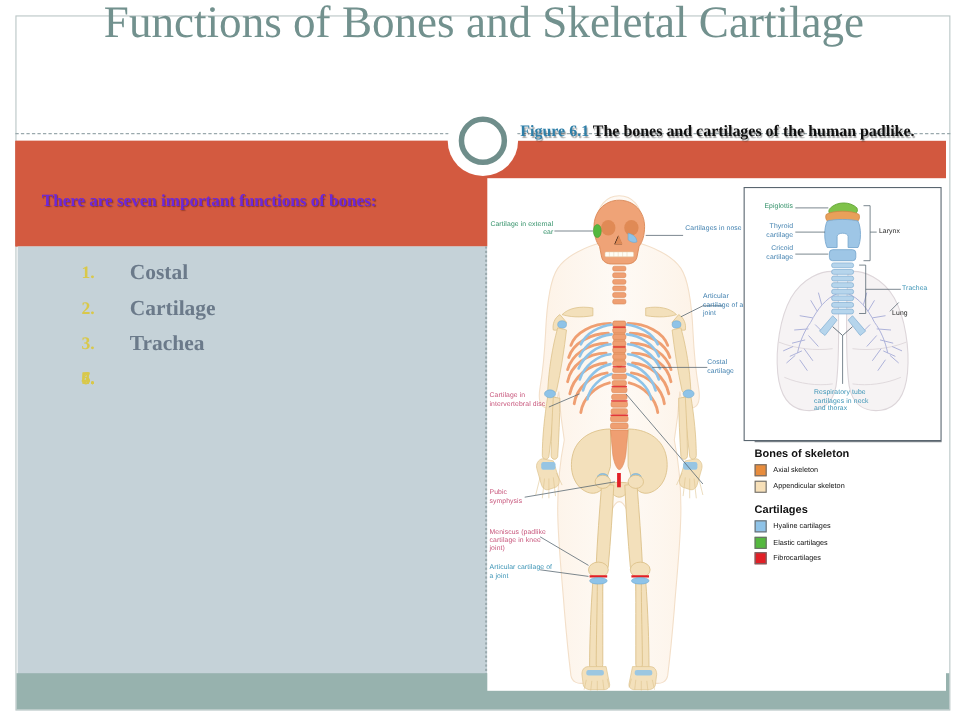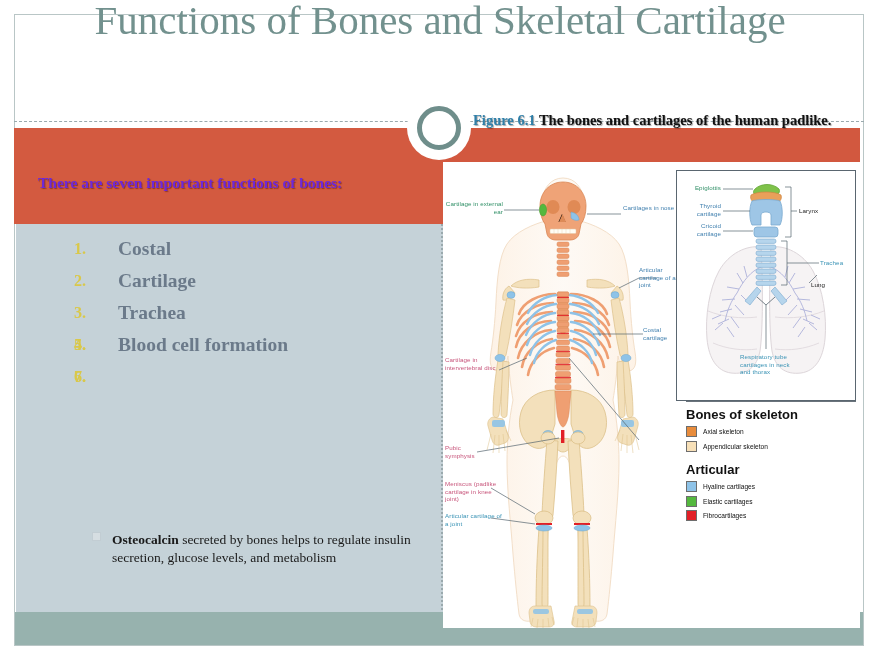--- a/index.html
+++ b/index.html
@@ -90,21 +90,21 @@
   .lbl.r{text-align:right;}
 
   
   .inset{position:absolute;left:233px;top:8px;width:180px;height:231px;
          background:#ffffff;border:1px solid #5a6670;box-sizing:border-box;}
   .inset svg{position:absolute;left:0;top:0;}
 
   
   .legend{position:absolute;left:243px;top:245px;width:170px;height:125px;
           font-family:"Liberation Sans",sans-serif;}
-  .legend .ltitle{font-size:13px;font-weight:bold;color:#111;margin:0 0 4px 0;}
+  .legend .ltitle{font-size:10px;font-weight:bold;color:#111;margin:0 0 4px 0;}
   .legend .lrow{display:flex;align-items:center;margin:0 0 3.5px 0;}
   .legend .sw{width:11px;height:11px;border:1px solid #6d6d6d;margin-right:6px;
               box-sizing:border-box;flex:none;}
   .legend .ltxt{font-size:6.6px;color:#111;}
   .legend .gap{height:7px;}
 
   .fig-rule{position:absolute;left:243px;top:239px;width:170px;height:0;
             border-top:1px solid #6a737b;}
 </style>
 </head>
@@ -124,28 +124,25 @@
   <div class="heading">There are seven important functions of bones:</div>
 
   <div class="leftpanel"></div>
   <div class="panel-dotted"></div>
 
   <ol class="fnlist">
     <li><span class="num">1.</span><span>Costal</span></li>
     <li><span class="num">2.</span><span>Cartilage</span></li>
     <li><span class="num">3.</span><span>Trachea</span></li>
     <li><span class="num">4.</span></li>
-    <li><span class="num">5.</span><span>Blood cell formation</span></li>
+    <li><span class="num">5.</span></li>
     <li><span class="num">6.</span></li>
     <li><span class="num">7.</span></li>
   </ol>
 
-  <div class="subbullet">
-    <span class="sqb"></span><b>Osteocalcin</b><span> secreted by bones helps to regulate insulin secretion, glucose levels, and metabolism</span>
-  </div>
 
   <div class="bottomband"></div>
 
   <div class="ring">
       <i></i>
     </div>
 
   <div class="caption">
     <span class="figno">Figure 6.1</span><span> The bones and cartilages of the human padlike.</span>
   </div>
@@ -518,21 +515,21 @@
       <div class="ltitle">Bones of skeleton</div>
       <div class="lrow">
         <span class="sw" style="background:#e88c3c"></span>
         <span class="ltxt">Axial skeleton</span>
       </div>
       <div class="lrow">
         <span class="sw" style="background:#f7e0b8"></span>
         <span class="ltxt">Appendicular skeleton</span>
       </div>
       <div class="gap"></div>
-      <div class="ltitle">Articular</div>
+      <div class="ltitle">Cartilages</div>
       <div class="lrow">
         <span class="sw" style="background:#8ec3e8"></span>
         <span class="ltxt">Hyaline cartilages</span>
       </div>
       <div class="lrow">
         <span class="sw" style="background:#54b83e"></span>
         <span class="ltxt">Elastic cartilages</span>
       </div>
       <div class="lrow">
         <span class="sw" style="background:#e21f26"></span>

